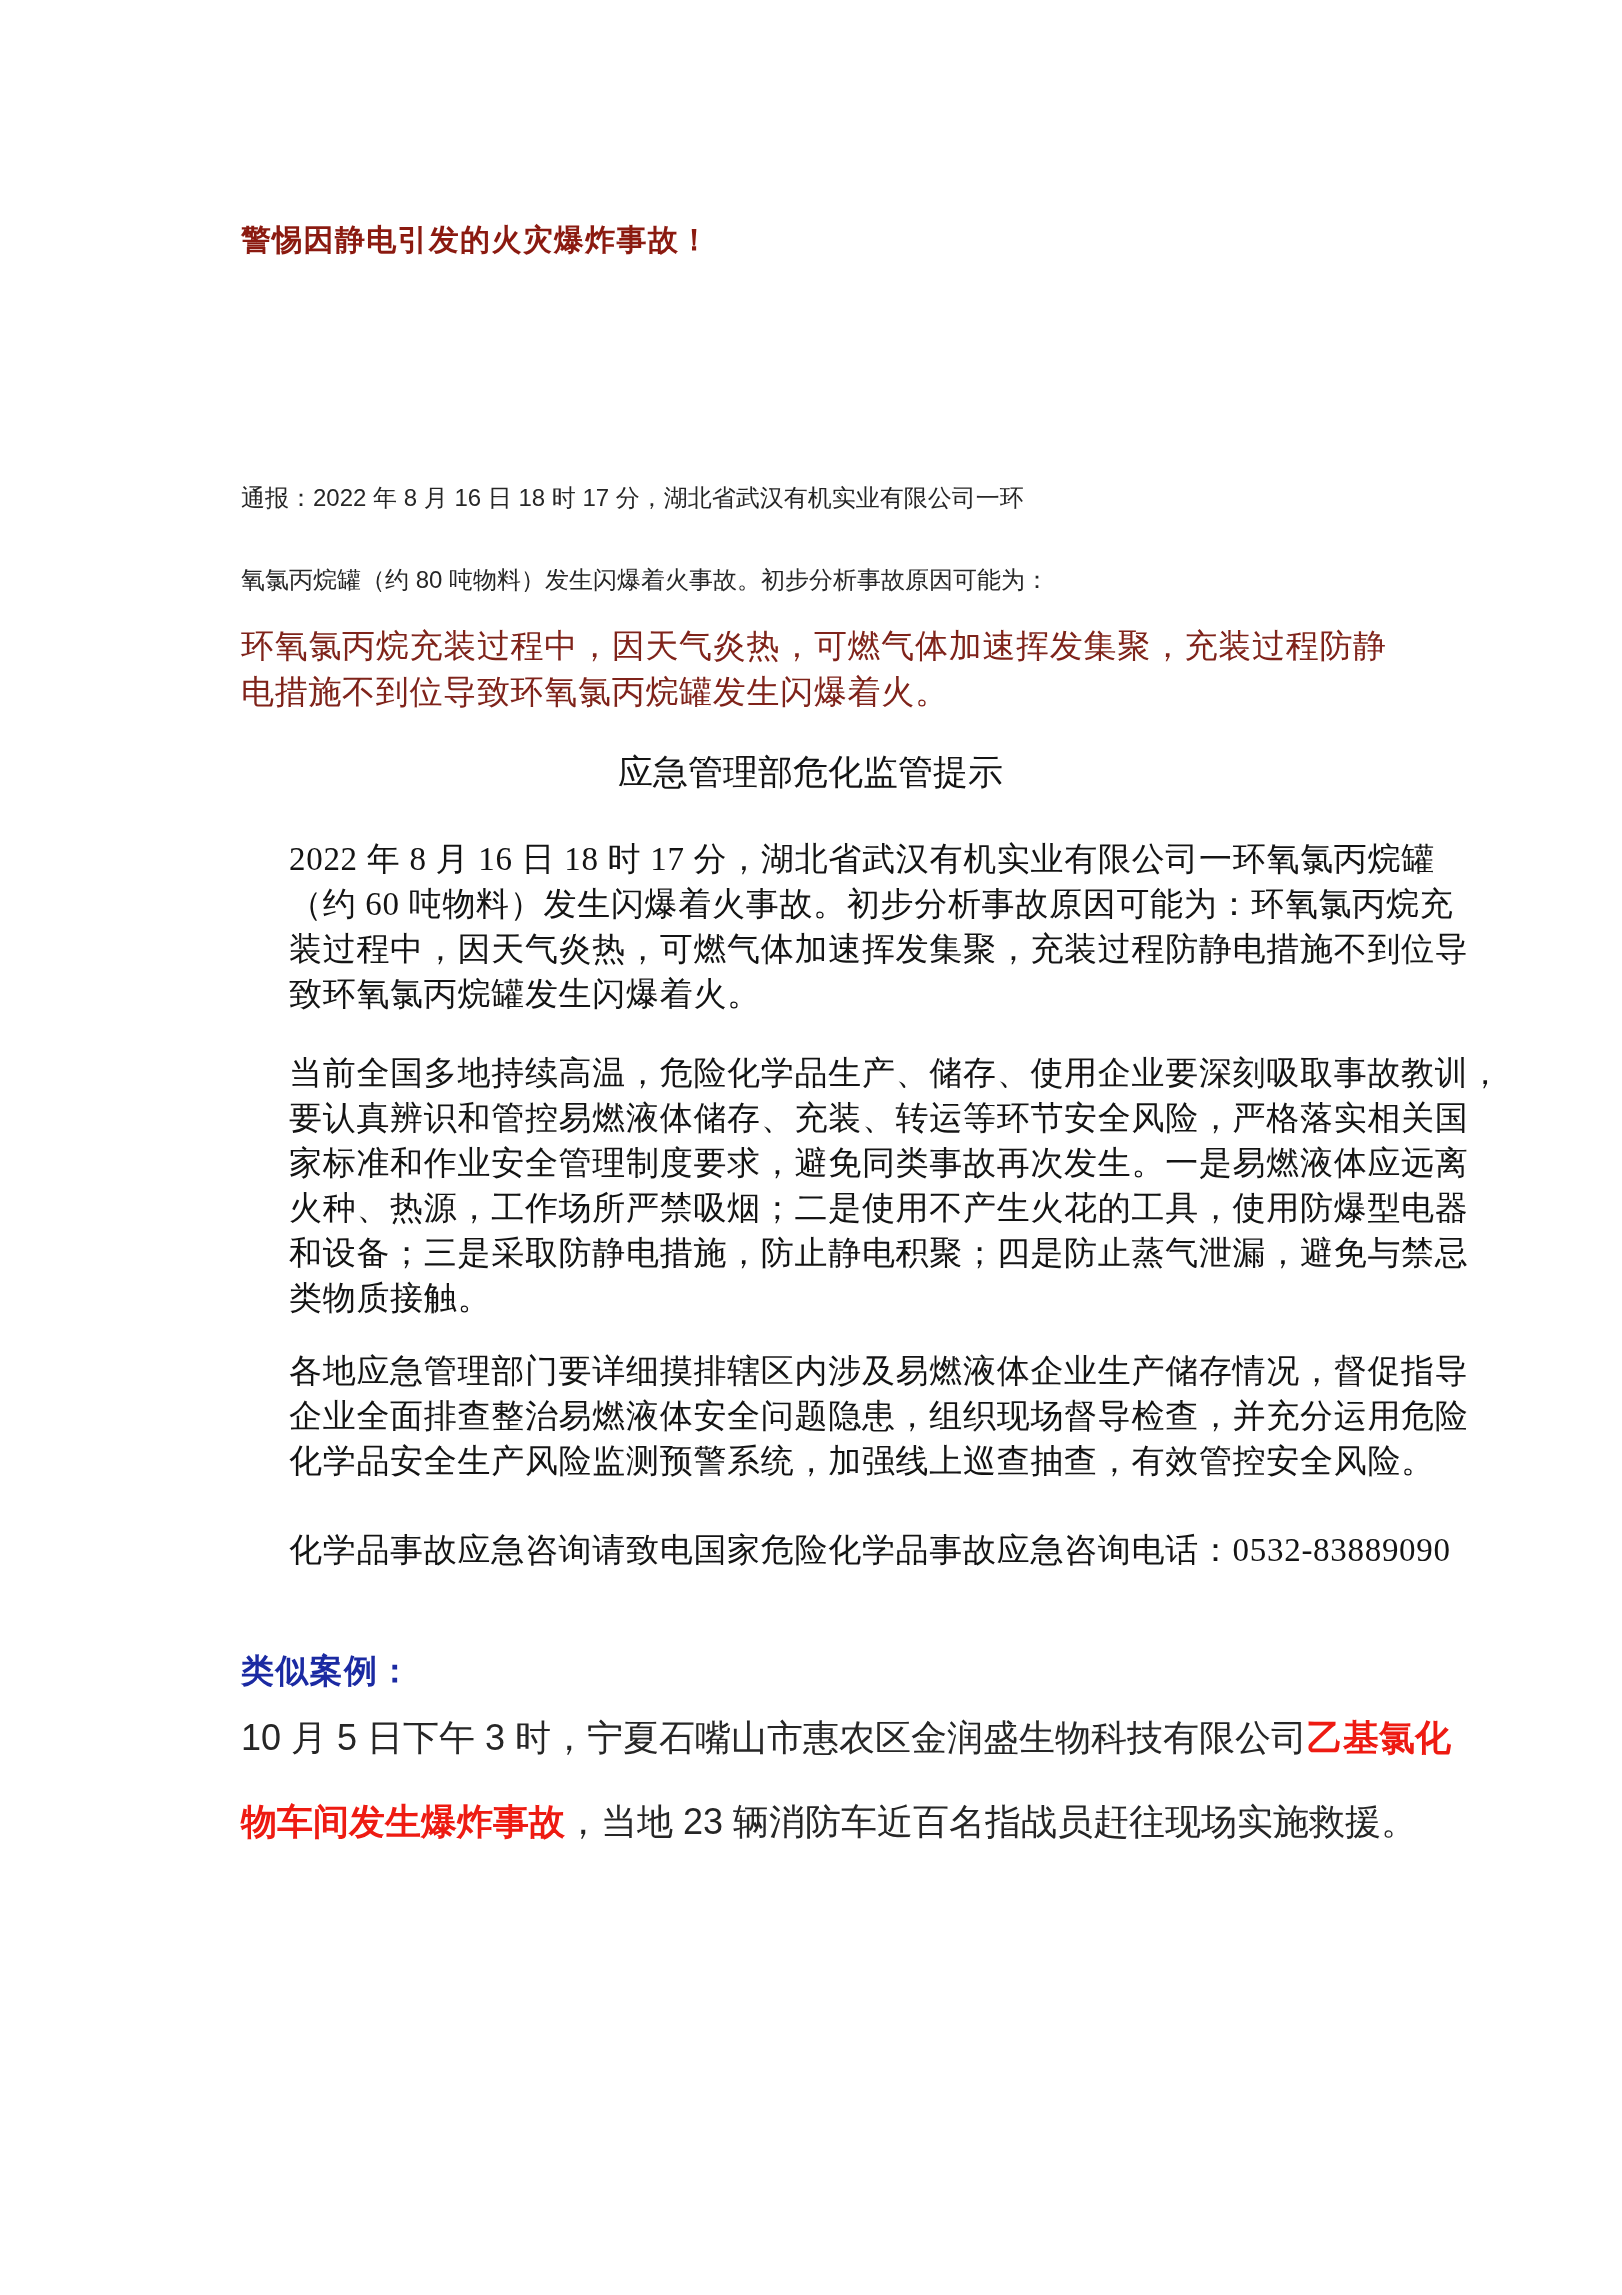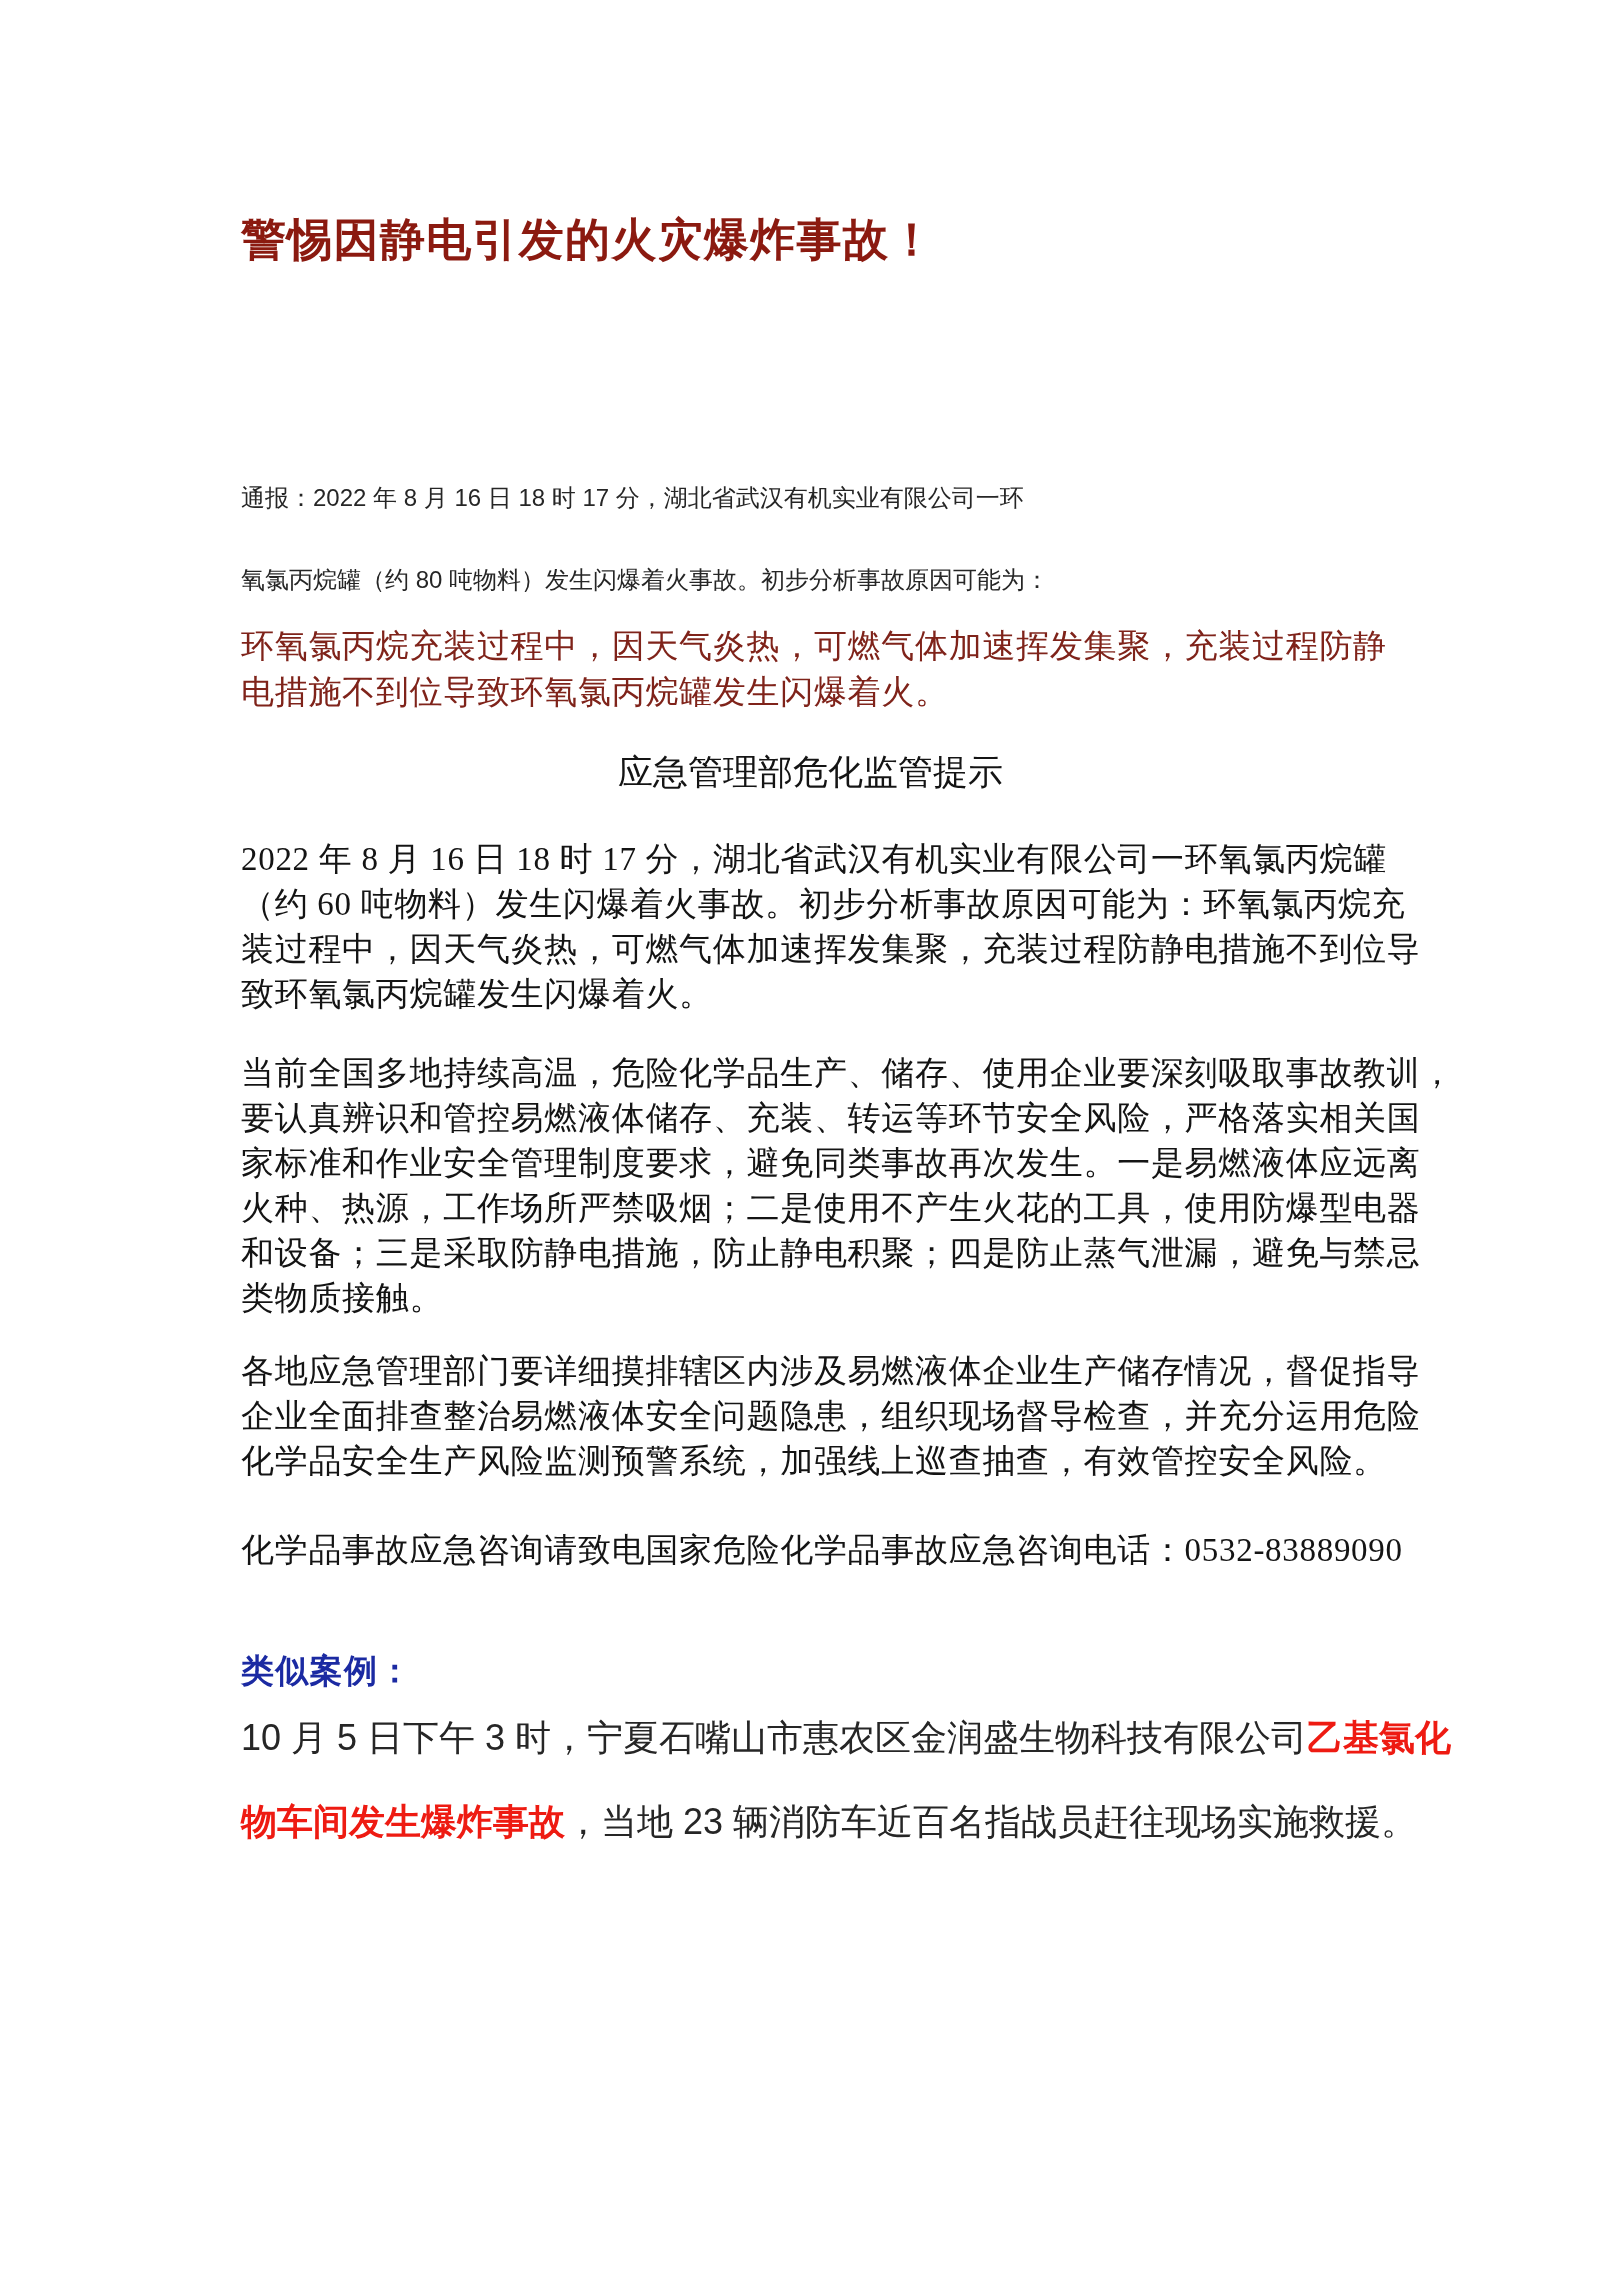--- a/index.html
+++ b/index.html
@@ -18,21 +18,21 @@
   .content-block {
     position: absolute;
     left: 241px;
     width: 1139px;
   }
   
   .doc-title {
     top: 220px;
     font-family: "Liberation Sans", sans-serif;
     font-weight: bold;
-    font-size: 45px;
+    font-size: 30px;
     line-height: 39px;
     letter-spacing: 1.3px;
     color: var(--title-red, #8B1A10);
   }
   
   .notice-para {
     top: 457px;
     font-family: "Liberation Sans", sans-serif;
     font-size: 24px;
     line-height: 82px;
@@ -56,20 +56,21 @@
     text-align: center;
     color: var(--serif-text, #141414);
   }
   
   .serif-para {
     font-family: "Liberation Serif", serif;
     font-size: 33px;
     line-height: 45px;
     letter-spacing: 0.7px;
     color: var(--serif-text, #141414);
+    margin-left: 48px;
   }
   .para-1 { top: 837px; }
   .para-2 { top: 1051px; }
   .para-3 { top: 1349px; }
   .hotline { top: 1528px; }
   
   .case-heading {
     top: 1618px;
     font-family: "Liberation Sans", sans-serif;
     font-weight: bold;

